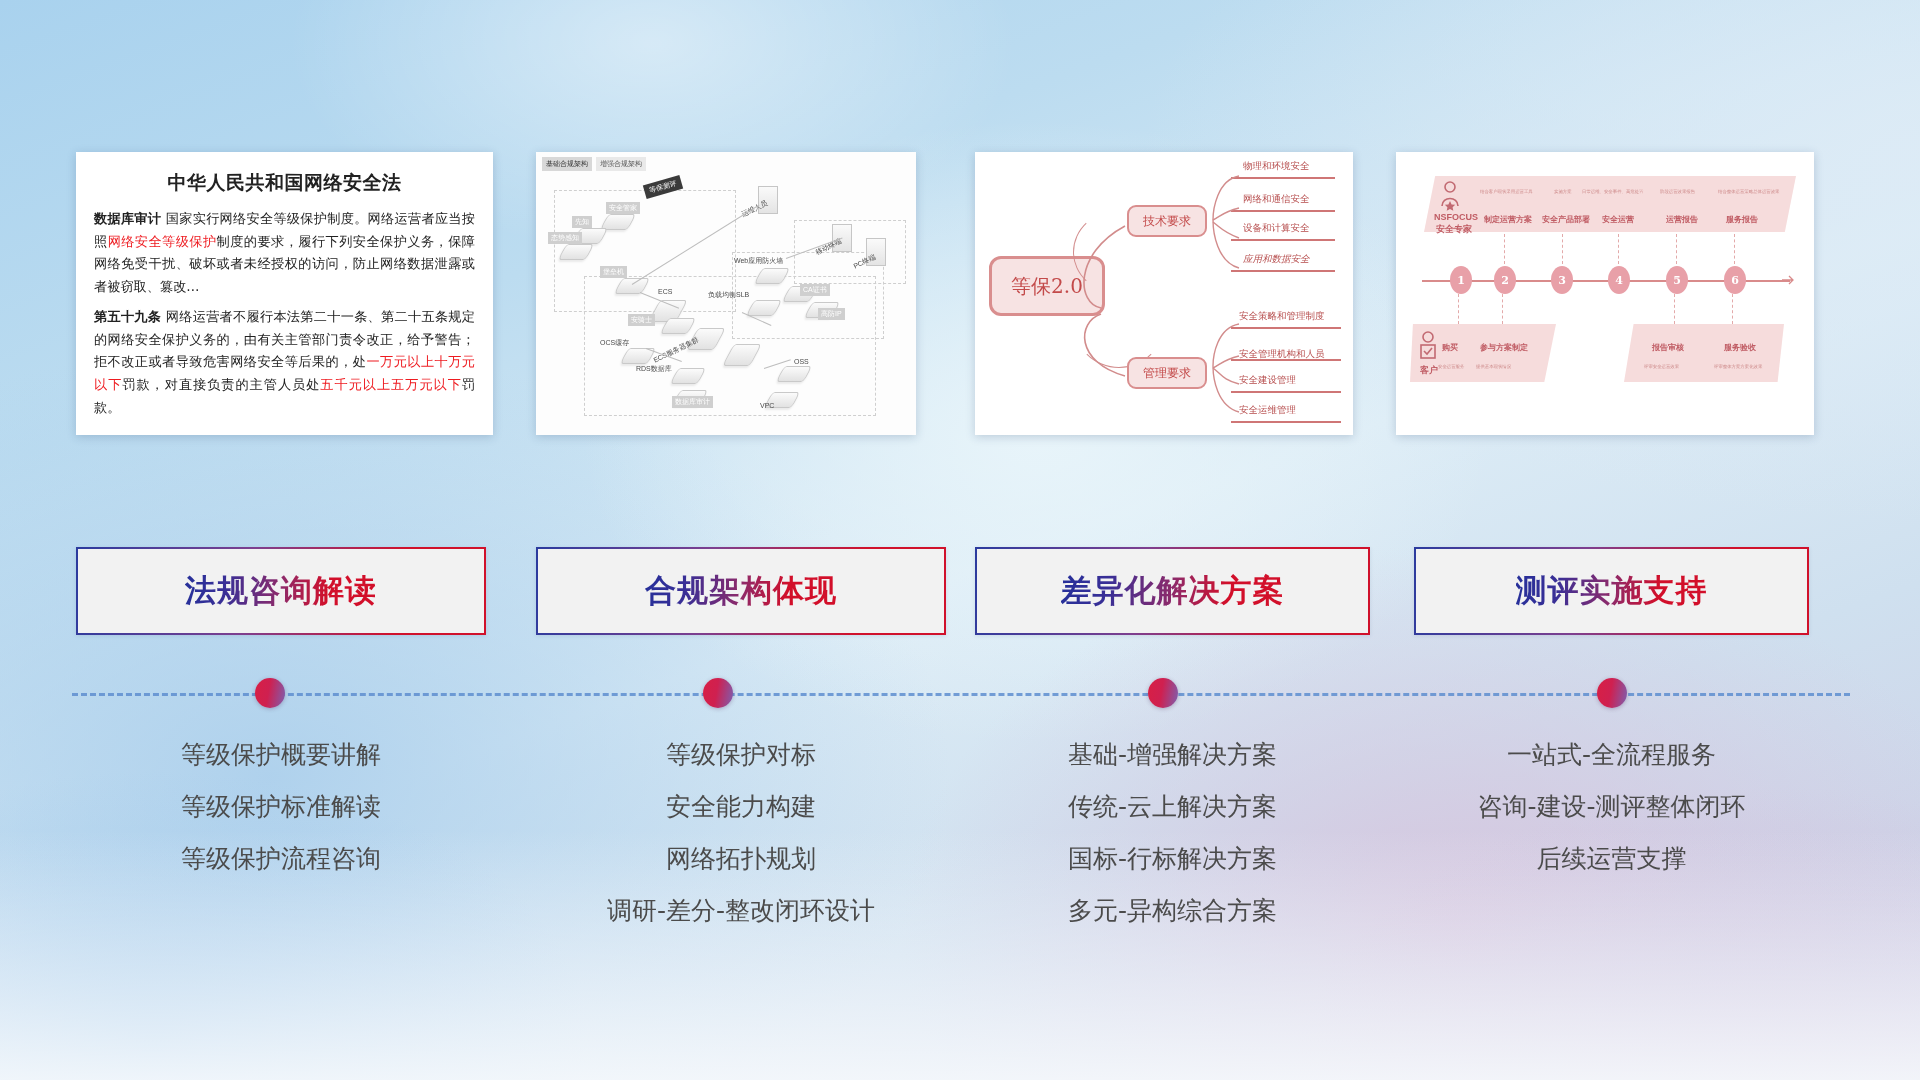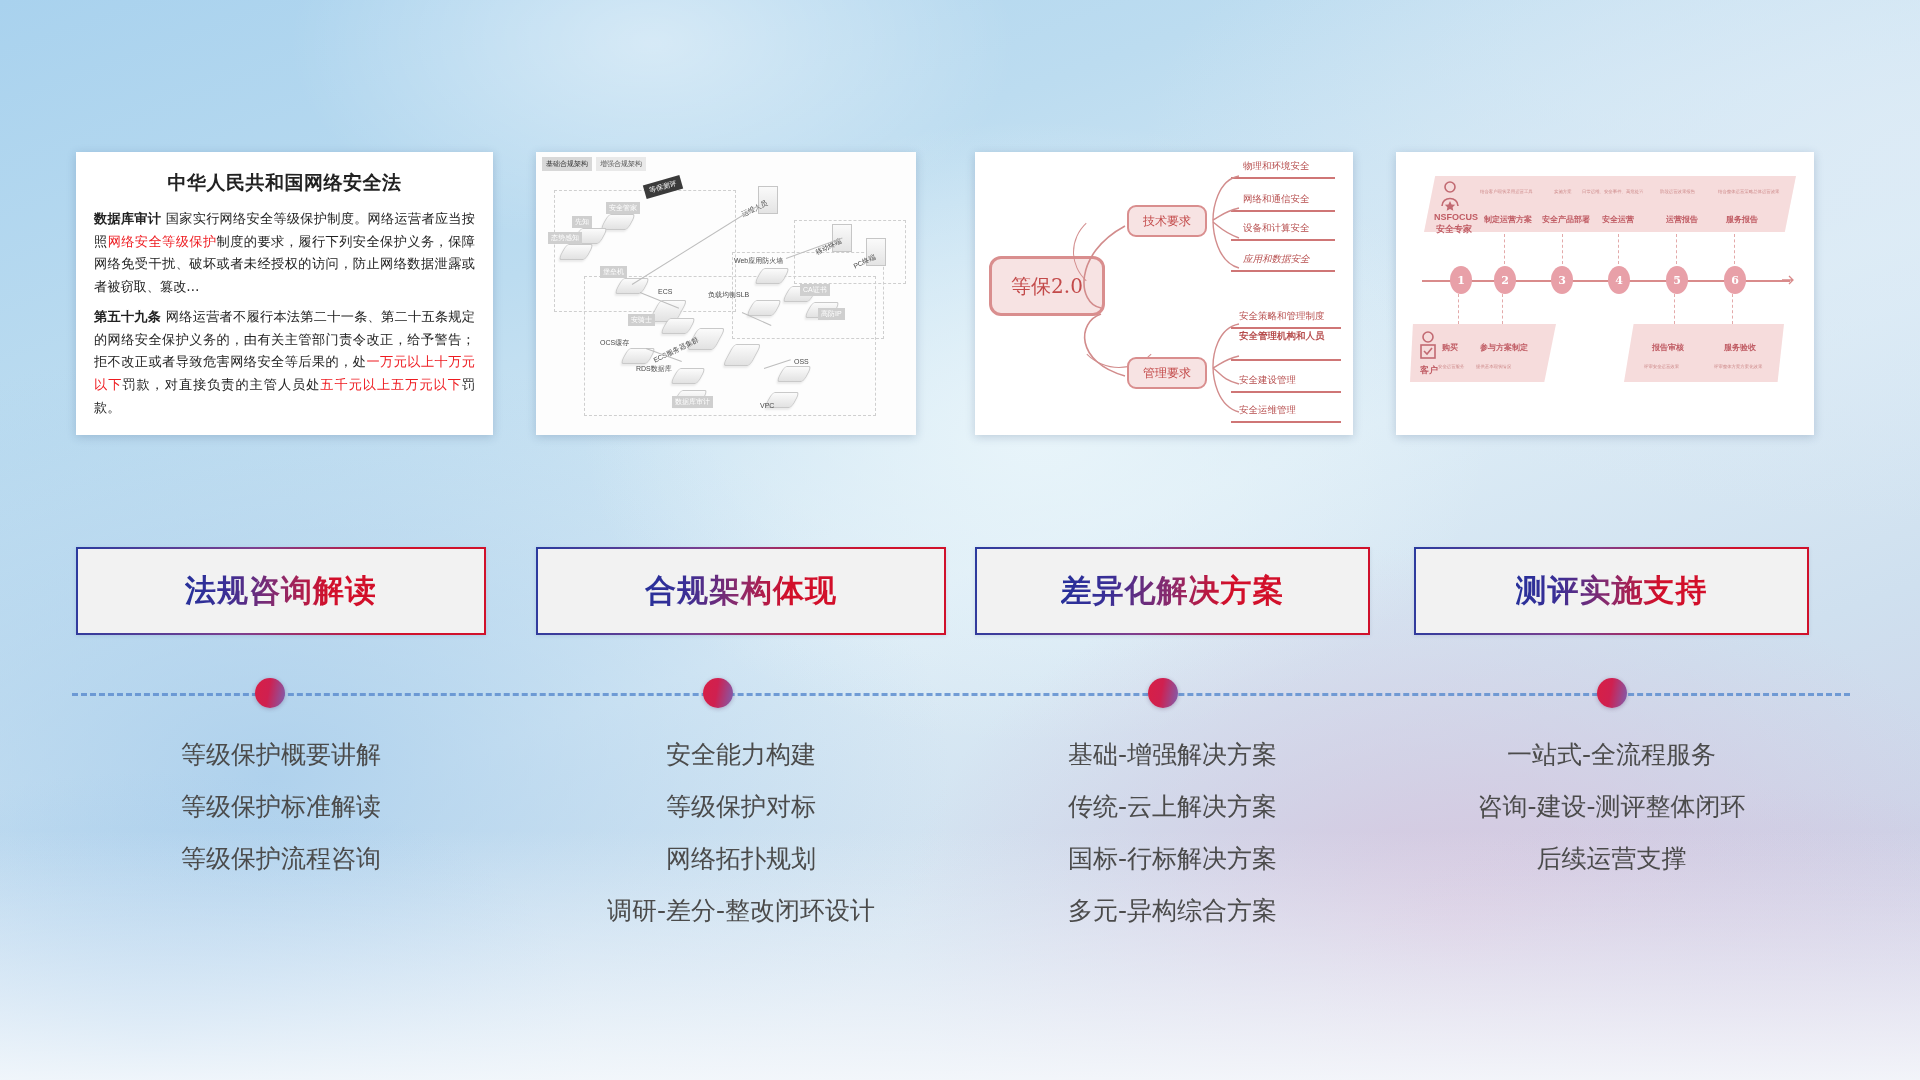--- a/index.html
+++ b/index.html
@@ -268,21 +268,21 @@
       <div class="mline" style="left:256px;top:25px;width:104px;"></div>
       <div class="mleaf" style="left:268px;top:41px;">网络和通信安全</div>
       <div class="mline" style="left:256px;top:58px;width:104px;"></div>
       <div class="mleaf" style="left:268px;top:70px;">设备和计算安全</div>
       <div class="mline" style="left:256px;top:87px;width:104px;"></div>
       <div class="mleaf" style="left:268px;top:101px;font-style:italic;">应用和数据安全</div>
       <div class="mline" style="left:256px;top:118px;width:104px;"></div>
 
       <div class="mleaf" style="left:264px;top:158px;">安全策略和管理制度</div>
       <div class="mline" style="left:256px;top:175px;width:110px;"></div>
-      <div class="mleaf" style="left:264px;top:178px;font-weight:bold;">安全管理机构和人员</div>
+      <div class="mleaf" style="left:264px;top:196px;">安全管理机构和人员</div>
       <div class="mline" style="left:256px;top:207px;width:110px;"></div>
       <div class="mleaf" style="left:264px;top:222px;">安全建设管理</div>
       <div class="mline" style="left:256px;top:239px;width:110px;"></div>
       <div class="mleaf" style="left:264px;top:252px;">安全运维管理</div>
       <div class="mline" style="left:256px;top:269px;width:110px;"></div>
 
       <div class="mcurve" style="left:228px;top:18px;width:36px;height:100px;border-color:#d28c8c transparent #d28c8c transparent;border-radius:0;border-left:none;border-right:none;opacity:0;"></div>
       <svg style="position:absolute;left:224px;top:10px;" width="44" height="118">
         <path d="M40 14 C18 18 14 48 14 58 C14 70 18 100 40 106" fill="none" stroke="#d28c8c" stroke-width="1.4"></path>
         <path d="M40 46 C24 50 22 54 14 58" fill="none" stroke="#d28c8c" stroke-width="1.4"></path>
@@ -383,22 +383,22 @@
   <div class="tl-dot" style="left:703px;"></div>
   <div class="tl-dot" style="left:1148px;"></div>
   <div class="tl-dot" style="left:1597px;"></div>
 
   <div class="col cl1">
     <div class="li">等级保护概要讲解</div>
     <div class="li">等级保护标准解读</div>
     <div class="li">等级保护流程咨询</div>
   </div>
   <div class="col cl2">
+    <div class="li">等级保护对标</div>
     <div class="li">安全能力构建</div>
-    <div class="li">等级保护对标</div>
     <div class="li">网络拓扑规划</div>
     <div class="li">调研-差分-整改闭环设计</div>
   </div>
   <div class="col cl3">
     <div class="li">基础-增强解决方案</div>
     <div class="li">传统-云上解决方案</div>
     <div class="li">国标-行标解决方案</div>
     <div class="li">多元-异构综合方案</div>
   </div>
   <div class="col cl4">

